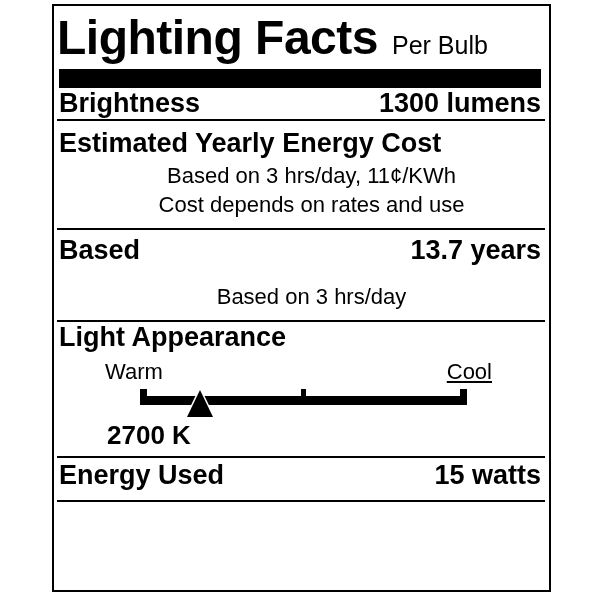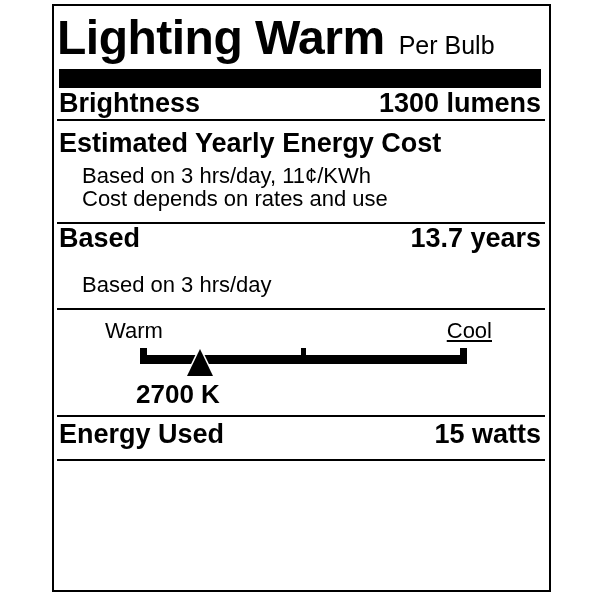--- a/index.html
+++ b/index.html
@@ -53,64 +53,65 @@
     font-weight: bold;
     line-height: 27px;
     white-space: nowrap;
   }
   .note {
     margin: 0 8px 0 28px;
     font-size: 22px;
     font-weight: normal;
     line-height: 22px;
     white-space: nowrap;
+    text-align: center;
   }
   .divider {
     height: 2px;
     background: #000000;
     margin: 0 4px 0 3px;
   }
   .mt14 { margin-top: 2px; }
   .mt12 { margin-top: 12px; }
   .mt11 { margin-top: 11px; }
   .mt9  { margin-top: 9px; align-items: flex-end; }
   .mt8  { margin-top: 8px; }
-  .mt7  { margin-top: 1px; }
+  .mt7  { margin-top: 7px; }
   .mt6  { margin-top: 22px; }
   .mt4  { margin-top: 4px; }
   .mt2  { margin-top: 2px; }
   
   .scale-labels {
     display: flex;
     justify-content: space-between;
     margin: 10px 8px 0 5px;
     font-size: 22px;
     line-height: 22px;
     font-weight: normal;
   }
   .scale-labels .warm { padding-left: 46px; }
   .scale-labels .cool { padding-right: 49px; text-decoration: underline; }
   .scale-svg {
     display: block;
     margin: 6px 0 0 5px;
   }
   .marker-value {
-    margin: 5px 0 0 82px;
+    margin: 5px 0 0 53px;
     font-size: 26px;
     font-weight: bold;
     line-height: 26px;
   }
 </style>
 </head>
 <body>
 
 <div class="label-card">
 
   <div class="title-row">
-    <span class="title-main">Lighting Warm</span><span class="title-sub">Per Bulb</span>
+    <span class="title-main">Lighting Facts</span><span class="title-sub">Per Bulb</span>
   </div>
   <div class="black-bar"></div>
 
   <div class="fact-row mt14">
     <span>Brightness</span>
     <span>1300 lumens</span>
   </div>
   <div class="divider mt2"></div>
 
   <div class="fact-row mt9">
@@ -120,20 +121,23 @@
   <div class="note mt7">Cost depends on rates and use</div>
   <div class="divider mt12"></div>
 
   <div class="fact-row mt7">
     <span>Based</span>
     <span>13.7 years</span>
   </div>
   <div class="note mt6">Based on 3 hrs/day</div>
   <div class="divider mt12"></div>
 
+  <div class="fact-row mt2">
+    <span>Light Appearance</span>
+  </div>
   <div class="scale-labels">
     <span class="warm">Warm</span>
     <span class="cool">Cool</span>
   </div>
   <svg class="scale-svg" width="486" height="28" viewBox="0 0 486 28" xmlns="http://www.w3.org/2000/svg">
     <rect x="81" y="7" width="327" height="9" fill="#000000"></rect>
     <rect x="81" y="0" width="7" height="16" fill="#000000"></rect>
     <rect x="401" y="0" width="7" height="16" fill="#000000"></rect>
     <rect x="242" y="0" width="5" height="16" fill="#000000"></rect>
     <polygon points="141,1 128,28 154,28" fill="#000000" stroke="#ffffff" stroke-width="3" paint-order="stroke"></polygon>

